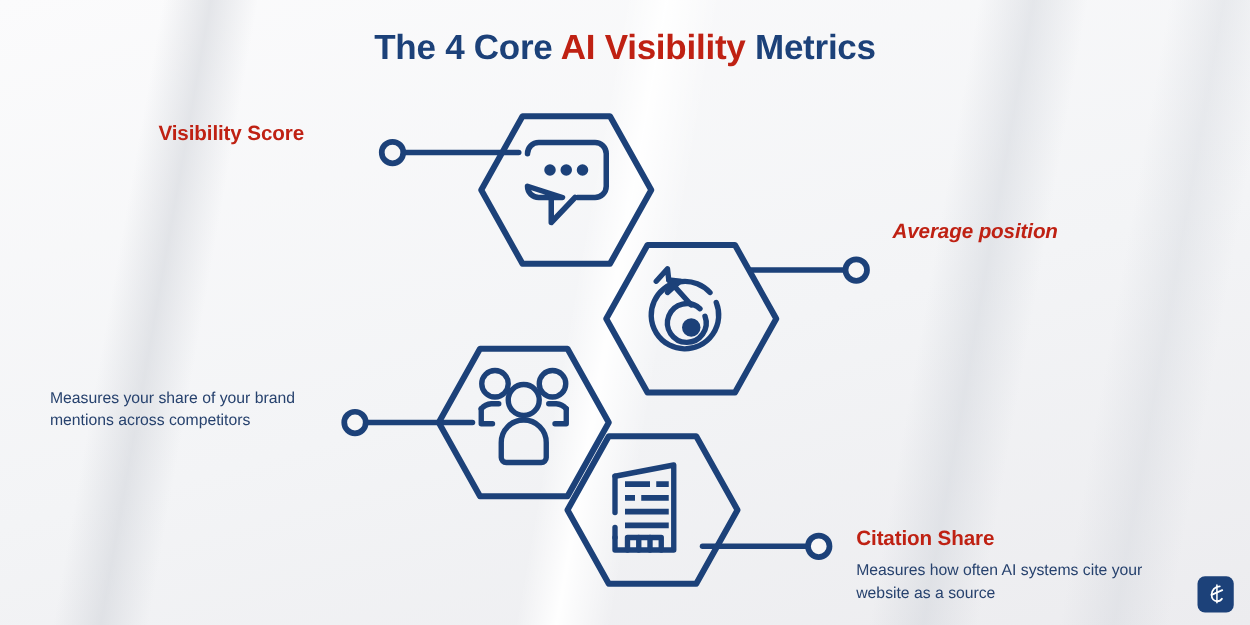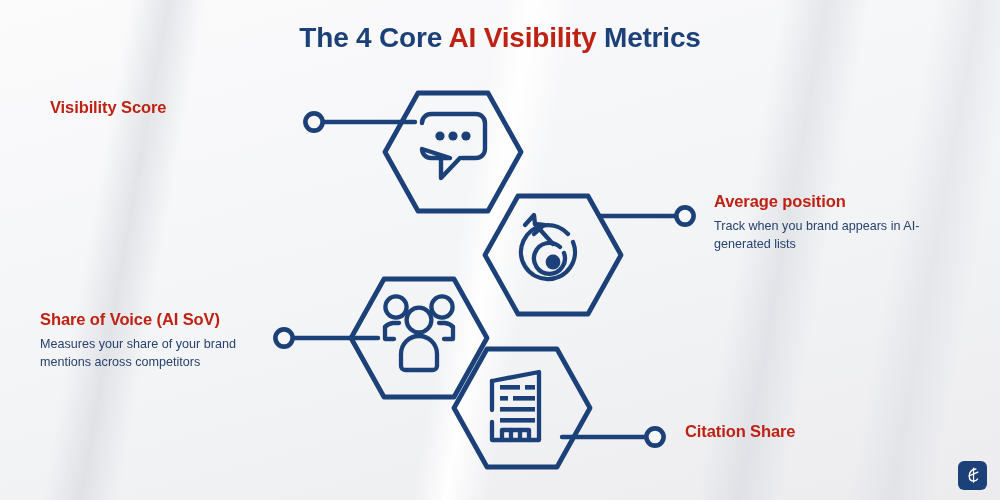--- a/index.html
+++ b/index.html
@@ -36,22 +36,22 @@
   .block { position:absolute; }
   .block .head {
     color:#bf2113; font-weight:bold; font-size:16.5px;
     letter-spacing:-0.1px; white-space:nowrap;
     margin-bottom:7px;
   }
   .block .body {
     color:#27426e; font-size:12.6px; line-height:1.42;
   }
 
-  #blk-visibility { left:50px;  top:98px;  width:240px; }
-  #blk-average    { left:714px; top:192px; width:248px; }
+  #blk-visibility { left:65px;  top:98px;  width:240px;text-align:center; }
+  #blk-average    { left:714px; top:176px; width:248px;font-style:italic; }
   #blk-sov        { left:40px;  top:310px; width:222px; }
   #blk-citation   { left:685px; top:399px; width:262px;margin-top:23px; }
 
   
   #logo {
     position:absolute; left:958px; top:461px; width:29px; height:29px;
     border-radius:6px; background:#1c4179;
     display:flex; align-items:center; justify-content:center;
   }
 </style>
@@ -147,30 +147,29 @@
       </g>
     </g>
   </svg>
 
   <div class="block" id="blk-visibility">
     <div class="head">Visibility Score</div>
   </div>
 
   <div class="block" id="blk-average">
     <div class="head">Average position</div>
-    <div class="body">Track when you brand appears in AI-generated lists</div>
   </div>
 
   <div class="block" id="blk-sov">
-    <div class="head">Share of Voice (AI SoV)</div>
     <div class="body">Measures your share of your brand mentions across competitors</div>
   </div>
 
   <div class="block" id="blk-citation">
     <div class="head">Citation Share</div>
+    <div class="body">Measures how often AI systems cite your website as a source</div>
   </div>
 
   <div id="logo">
     <svg width="19" height="19" viewBox="0 0 20 20">
       <path d="M13.5 3.2 C9.5 3.2 6.6 6.6 6.6 10.4 C6.6 13.6 8.6 15.8 11.4 15.8
                C13.2 15.8 14.6 14.9 15.3 13.7" fill="none" stroke="#ffffff" stroke-width="1.5" stroke-linecap="round"></path>
       <path d="M6.6 10.4 L15.6 6.4" fill="none" stroke="#ffffff" stroke-width="1.5" stroke-linecap="round"></path>
       <path d="M11.1 2.2 L11.1 17.0" fill="none" stroke="#ffffff" stroke-width="1.3" stroke-linecap="round"></path>
     </svg>
   </div>

